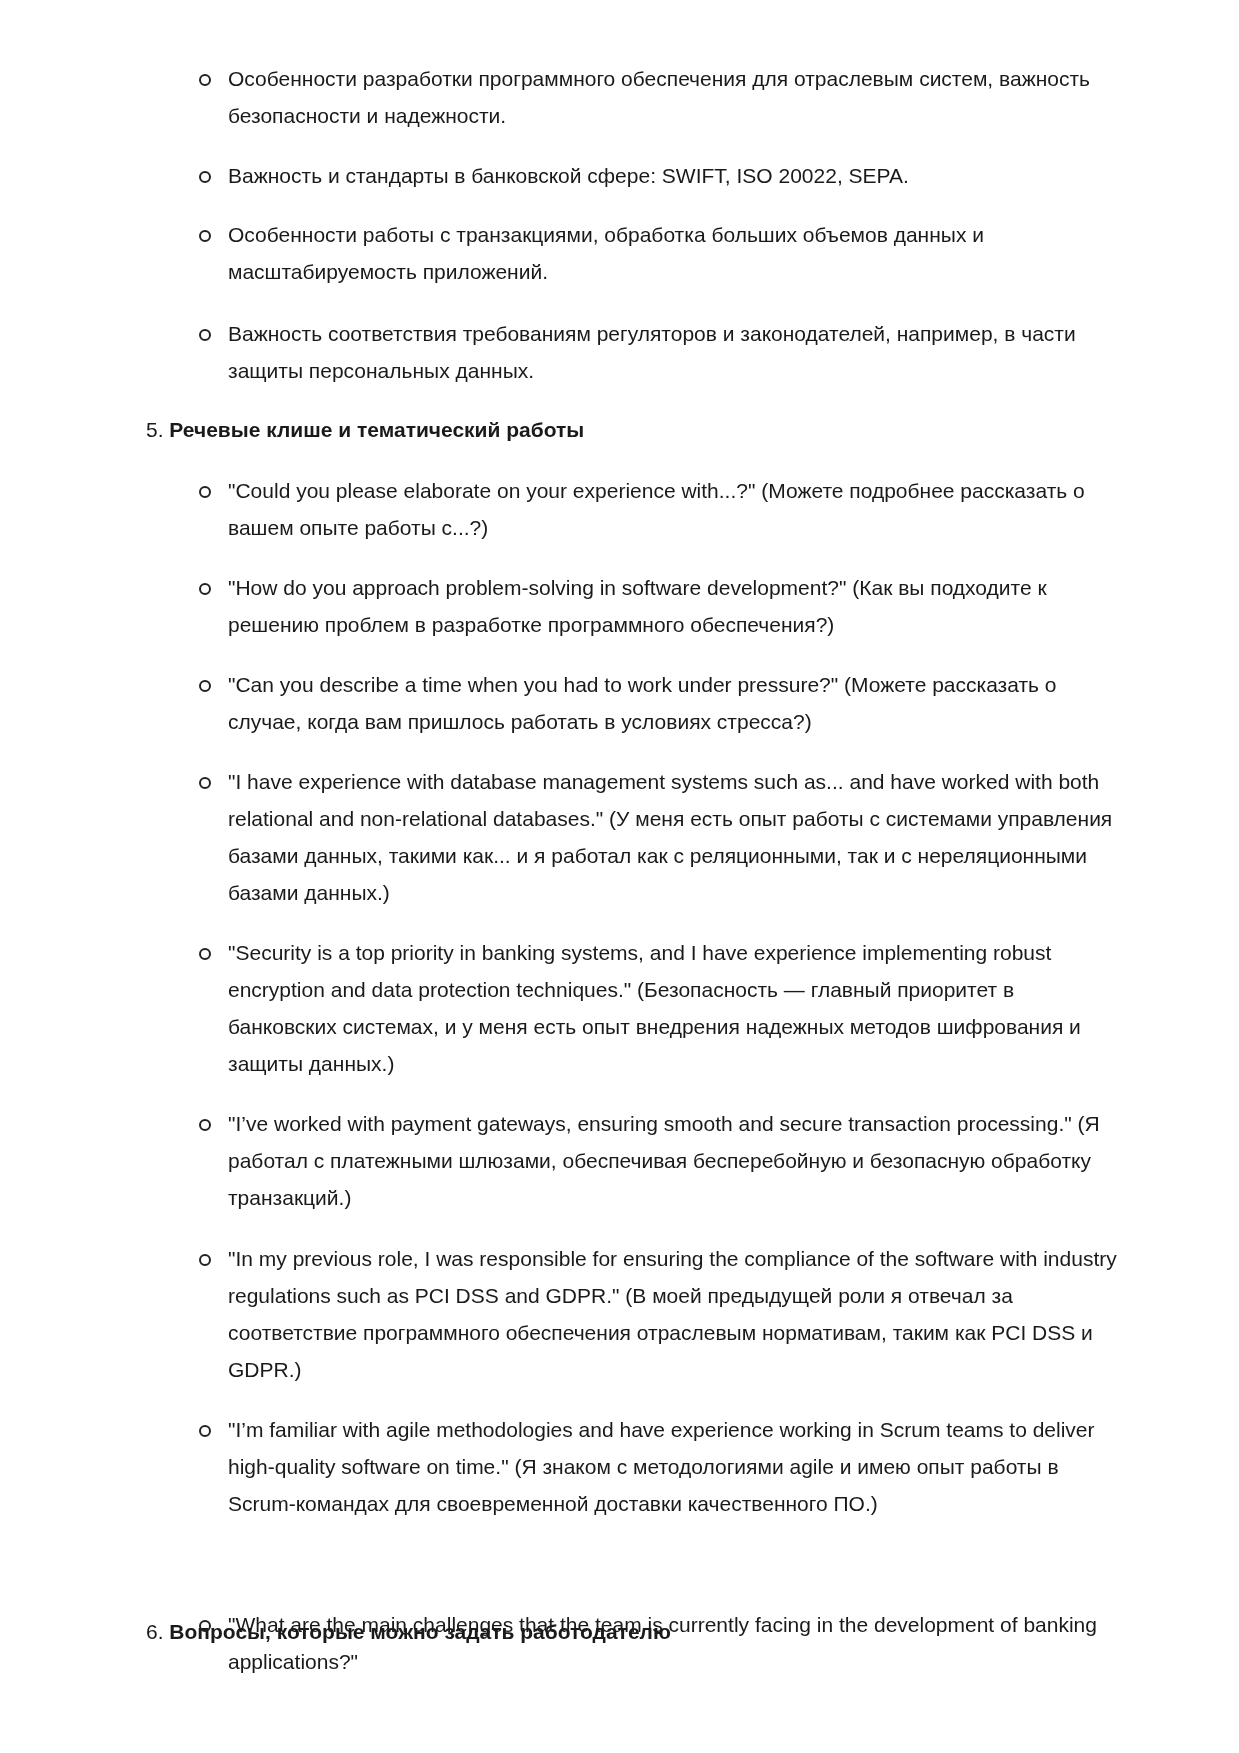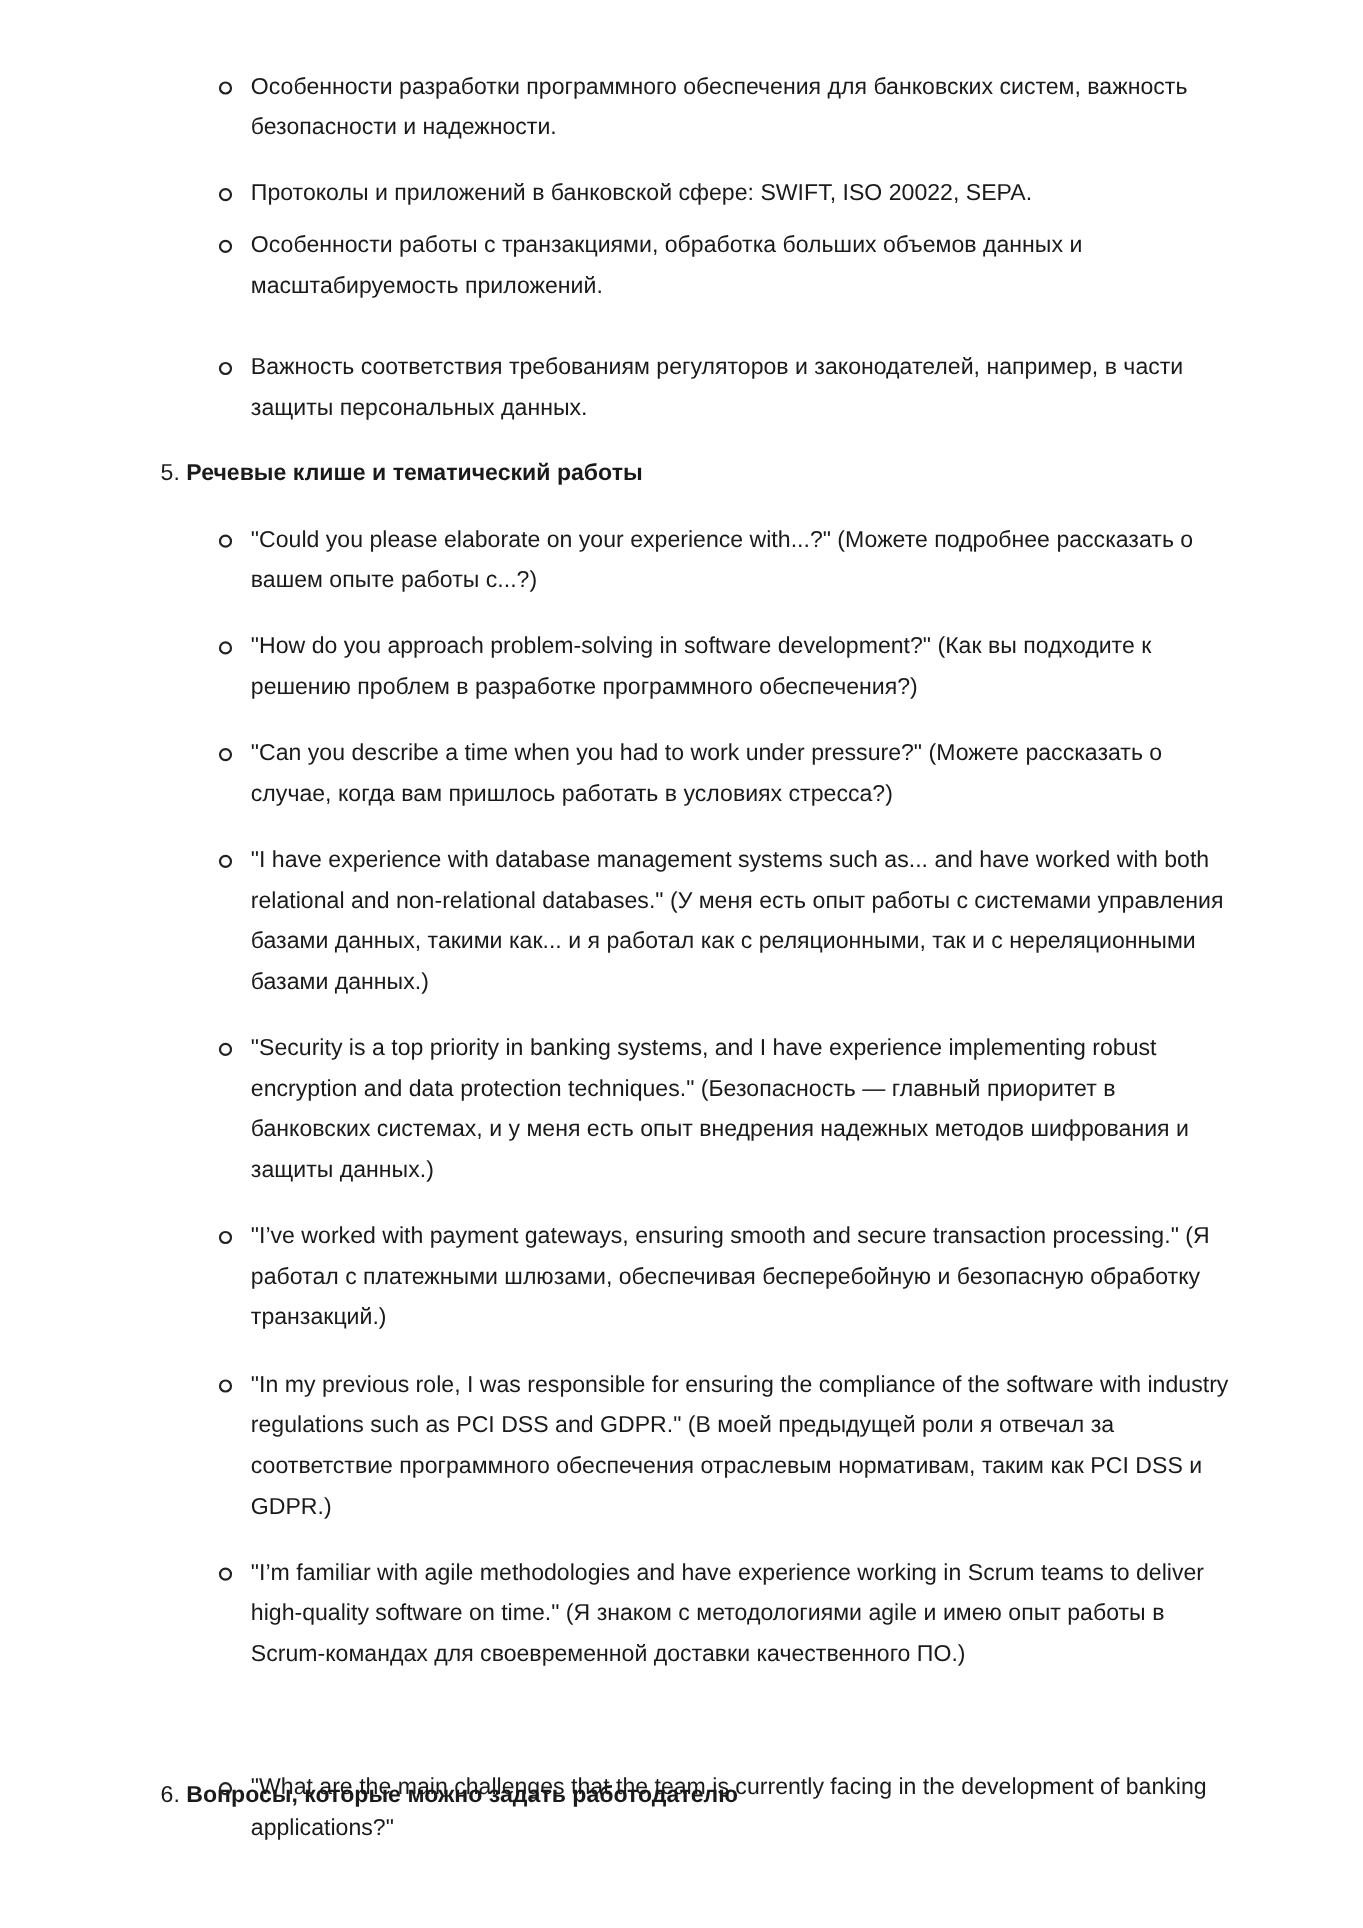--- a/index.html
+++ b/index.html
@@ -25,27 +25,27 @@
     .heading .num { font-weight: normal; }
     .heading .title { font-weight: bold; }
   </style>
 </head>
 <body>
 
 <div class="page">
 
   <div class="item" style="top:60px">
     <span class="bullet"></span>
-    <span>Особенности разработки программного обеспечения для банковских систем, важность безопасности и надежности.</span>
+    <span>Особенности разработки программного обеспечения для отраслевым систем, важность безопасности и надежности.</span>
   </div>
   <div class="item" style="top:157px">
     <span class="bullet"></span>
-    <span>Протоколы и приложений в банковской сфере: SWIFT, ISO 20022, SEPA.</span>
+    <span>Важность и стандарты в банковской сфере: SWIFT, ISO 20022, SEPA.</span>
   </div>
-  <div class="item" style="top:204px">
+  <div class="item" style="top:216px">
     <span class="bullet"></span>
     <span>Особенности работы с транзакциями, обработка больших объемов данных и масштабируемость приложений.</span>
   </div>
   <div class="item" style="top:315px">
     <span class="bullet"></span>
     <span>Важность соответствия требованиям регуляторов и законодателей, например, в части защиты персональных данных.</span>
   </div>
 
   <div class="heading" style="top:411px">
     <span class="num">5.</span>

